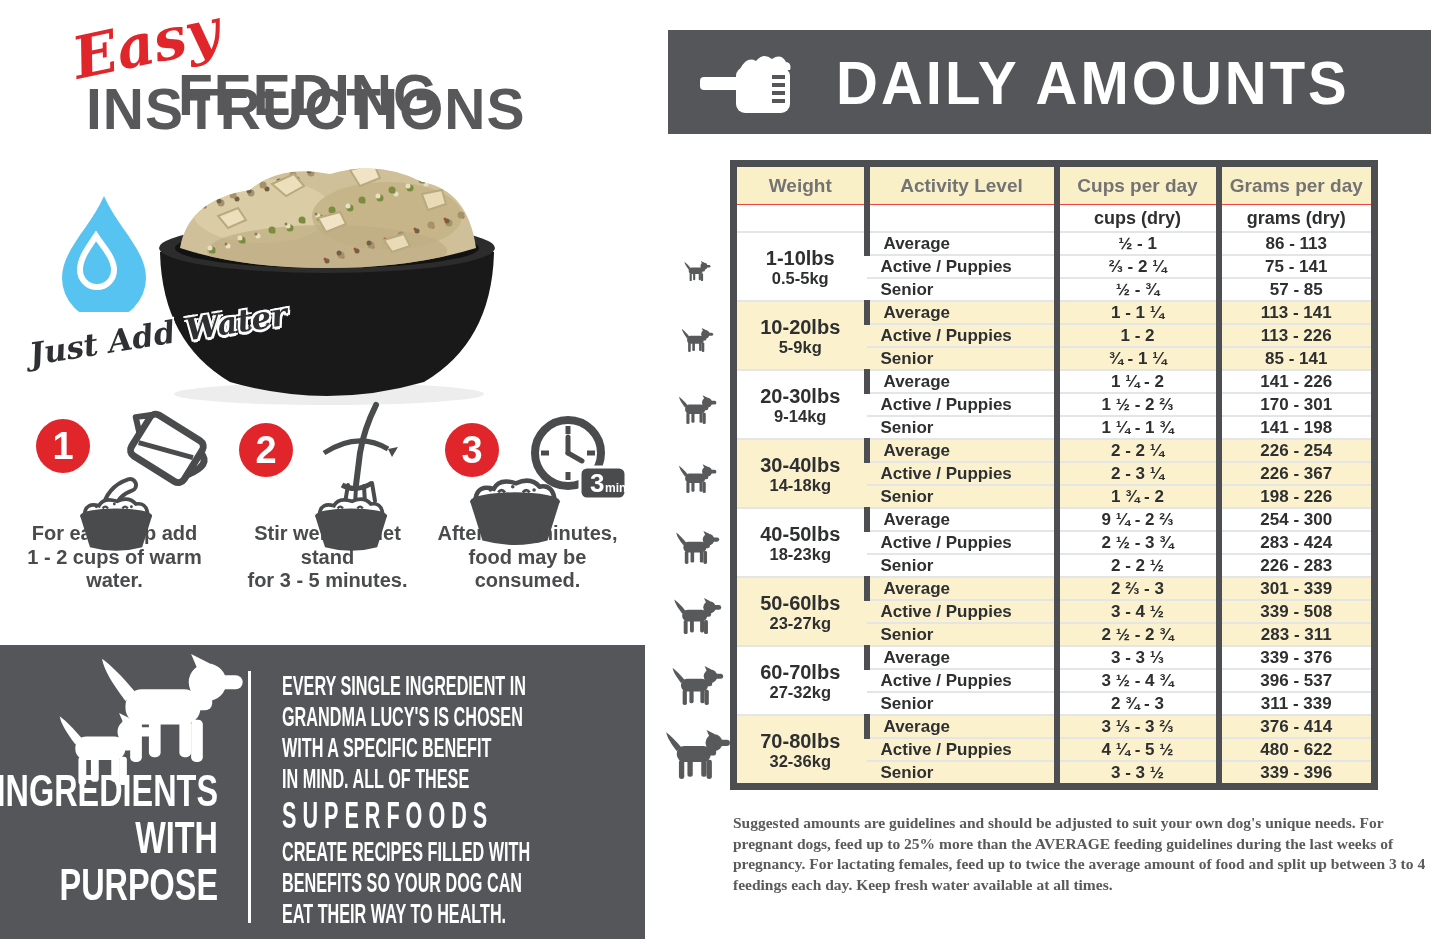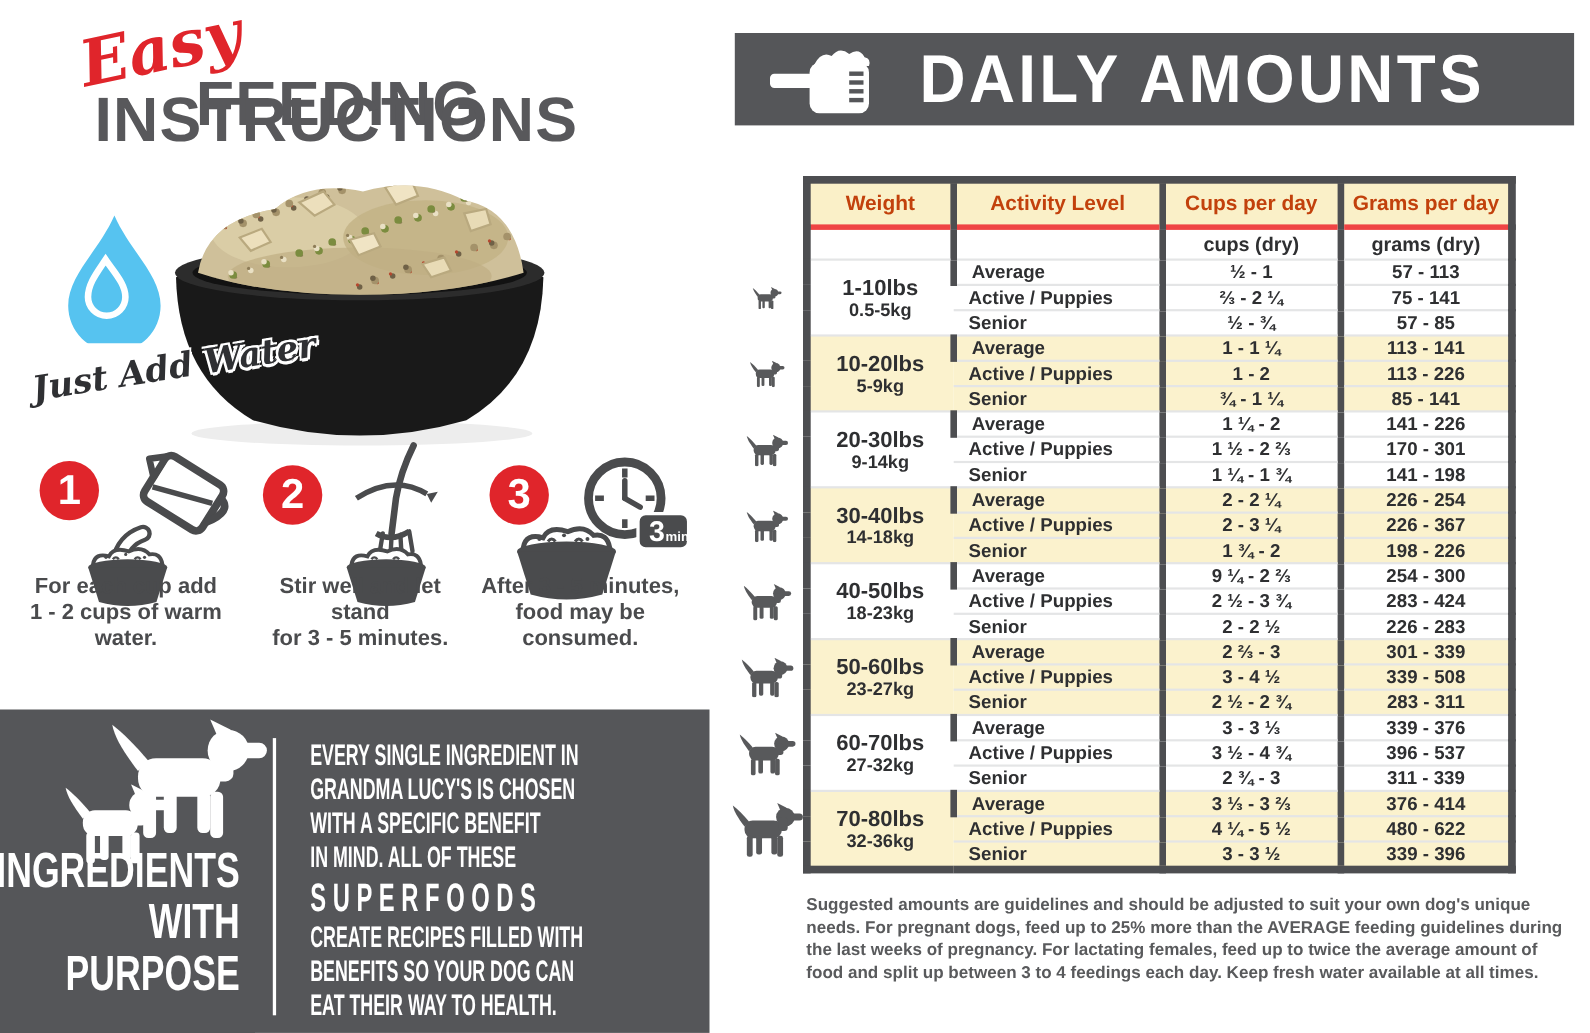--- a/index.html
+++ b/index.html
@@ -30,46 +30,46 @@
   .ing-panel{left:0;top:645px;width:645px;height:294px;background:#555659;}
   .ing-heading{position:absolute;right:427px;top:122px;width:320px;text-align:right;color:#fff;
                font-weight:bold;font-size:45px;line-height:47px;transform:scaleX(.72);
                transform-origin:right top;white-space:nowrap;}
   .ing-divider{position:absolute;left:248px;top:26px;width:3px;height:252px;background:#fff;}
   .ing-body{position:absolute;left:282px;top:26px;color:#fff;font-weight:bold;font-size:27px;
             line-height:31px;transform:scaleX(.6);transform-origin:left top;white-space:nowrap;}
   .ing-body .super{font-size:36px;letter-spacing:10px;line-height:42px;}
 
   
-  .da-bar{left:668px;top:30px;width:763px;height:84px;background:#555659;display:flex;align-items:center;}
+  .da-bar{left:668px;top:30px;width:763px;height:104px;background:#555659;display:flex;align-items:center;}
   .da-title{color:#fff;font-weight:bold;font-size:58px;letter-spacing:3px;margin-left:38px;
             transform:scaleY(1.06);white-space:nowrap;}
 
   
   .feed-table{position:absolute;left:730px;top:160px;border-collapse:collapse;background:#fff;
               border:7px solid #4d4e51;table-layout:fixed;}
   .feed-table th,.feed-table td{padding:0;margin:0;}
   .feed-table col.c1{width:133px}.feed-table col.c2{width:190px}
   .feed-table col.c3{width:162px}.feed-table col.c4{width:156px}
-  .feed-table th{background:#faf0c8;font-size:19px;font-weight:bold;color:#c2410c;height:37px;
-                 border-bottom:5px solid #ef4444;border-left:6px solid #4d4e51;text-align:center;}
+  .feed-table th{background:#faf0c8;font-size:19px;font-weight:bold;color:#737373;height:37px;
+                 border-bottom:1px solid #ef4444;border-left:6px solid #4d4e51;text-align:center;}
   .feed-table th:first-child{border-left:none;}
   .feed-table td{border-left:6px solid #4d4e51;font-weight:bold;color:#2e2f31;text-align:center;}
   .feed-table td:first-child{border-left:none;}
   .sub-row td{height:26px;font-size:18px;border-bottom:2px solid #e4e5e6;}
   tr.data-row td{height:21px;font-size:17px;border-top:2px solid #e4e5e6;}
   tr.data-row td.w-cell{vertical-align:middle;}
   .w-lbs{font-size:20px;line-height:22px;}
   .w-kg{font-size:16.5px;line-height:18px;}
   td.a-cell{text-align:left;padding-left:14px;}
   tr.g-odd td{background:#fbf2cd;}
   tr.g-even td{background:#ffffff;}
 
   .footnote{left:733px;top:813px;width:697px;font-size:15.5px;font-weight:bold;color:#595a5c;
-            line-height:1.33;}
+            line-height:1.33;font-family:Liberation Serif, serif;}
 
   .dog-layer svg{position:absolute;color:#58595b;}
 </style>
 </head>
 <body>
 
 <div class="canvas">
 
   <div class="abs easy">Easy</div>
   <div class="abs title-l1">FEEDING</div>
@@ -361,21 +361,21 @@
         <td>cups (dry)</td>
         <td>grams (dry)</td>
       </tr>
     <tr class="data-row g-even">
           <td rowspan="3" class="w-cell">
             <div class="w-lbs">1-10lbs</div>
             <div class="w-kg">0.5-5kg</div>
           </td>
           <td class="a-cell">Average</td>
           <td class="c-cell">½ - 1</td>
-          <td class="g-cell">57 - 113</td>
+          <td class="g-cell">86 - 113</td>
         </tr>
         <tr class="data-row g-even">
           <td class="a-cell">Active / Puppies</td>
           <td class="c-cell">⅔ - 2 ¼</td>
           <td class="g-cell">75 - 141</td>
         </tr>
         <tr class="data-row g-even">
           <td class="a-cell">Senior</td>
           <td class="c-cell">½ - ¾</td>
           <td class="g-cell">57 - 85</td>

